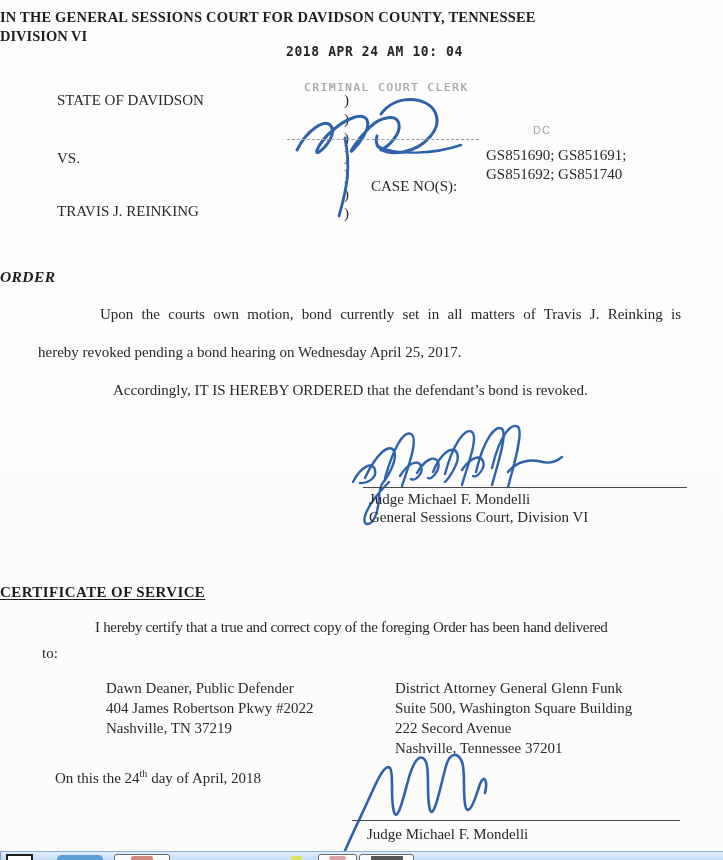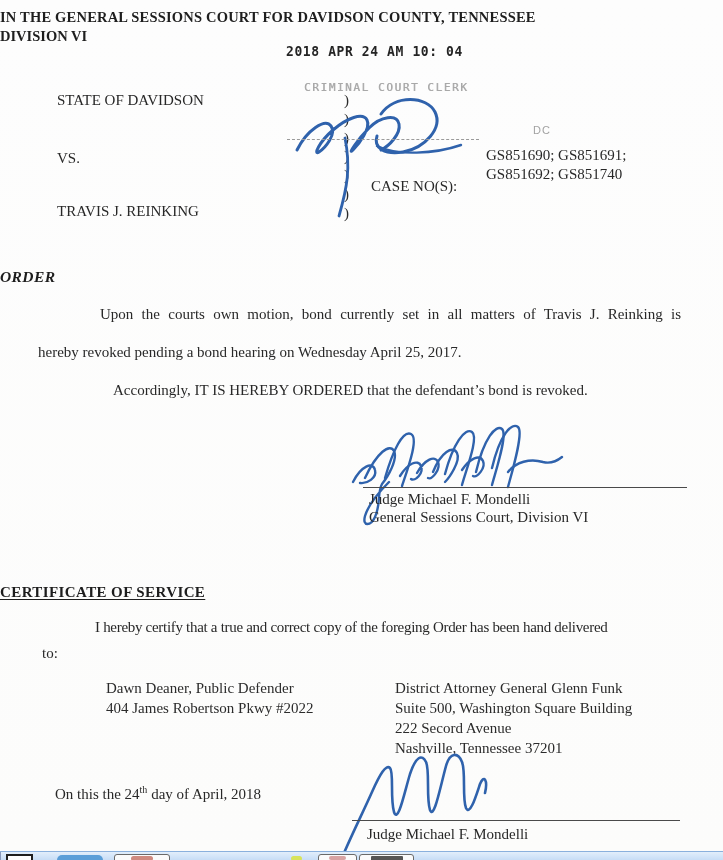--- a/index.html
+++ b/index.html
@@ -117,21 +117,21 @@
     text-underline-offset: 2px;
     color: #1d1d1d;
   }
   .cert-line1 { top: 619px; left: 95px; letter-spacing: -0.3px; }
   .cert-line2 { top: 645px; left: 42px; }
 
   .addr { font-size: 15px; line-height: 20px; white-space: nowrap; }
   .addr-left { top: 678px; left: 106px; }
   .addr-right { top: 678px; left: 395px; }
 
-  .date-line { top: 770px; left: 55px; margin-top: 16px; }
+  .date-line { top: 770px; left: 55px; }
   .date-line sup { font-size: 10px; vertical-align: super; line-height: 0; }
 
   .sig-line-2 {
     top: 820px; left: 352px; width: 328px; height: 0;
     border-top: 1.8px solid #4a4a4a;
   }
   .judge-name-2 { top: 826px; left: 367px; }
 
   
   .sig-svg { position: absolute; overflow: visible; }
@@ -222,20 +222,21 @@
   <div class="abs body-text judge-name-1">Judge Michael F. Mondelli</div>
   <div class="abs body-text judge-court-1">General Sessions Court, Division VI</div>
 
   <div class="abs centered cert-heading">CERTIFICATE OF SERVICE</div>
   <div class="abs body-text cert-line1">I hereby certify that a true and correct copy of the foreging Order has been hand delivered</div>
   <div class="abs body-text cert-line2">to:</div>
 
   <div class="abs addr addr-left">
     <div>Dawn Deaner, Public Defender</div>
     <div>404 James Robertson Pkwy #2022</div>
+    <div>Nashville, TN 37219</div>
   </div>
   <div class="abs addr addr-right">
     <div>District Attorney General Glenn Funk</div>
     <div>Suite 500, Washington Square Building</div>
     <div>222 Secord Avenue</div>
     <div>Nashville, Tennessee 37201</div>
   </div>
 
   <div class="abs body-text date-line"><span>On this the 24</span><sup>th</sup><span> day of April, 2018</span></div>
 

